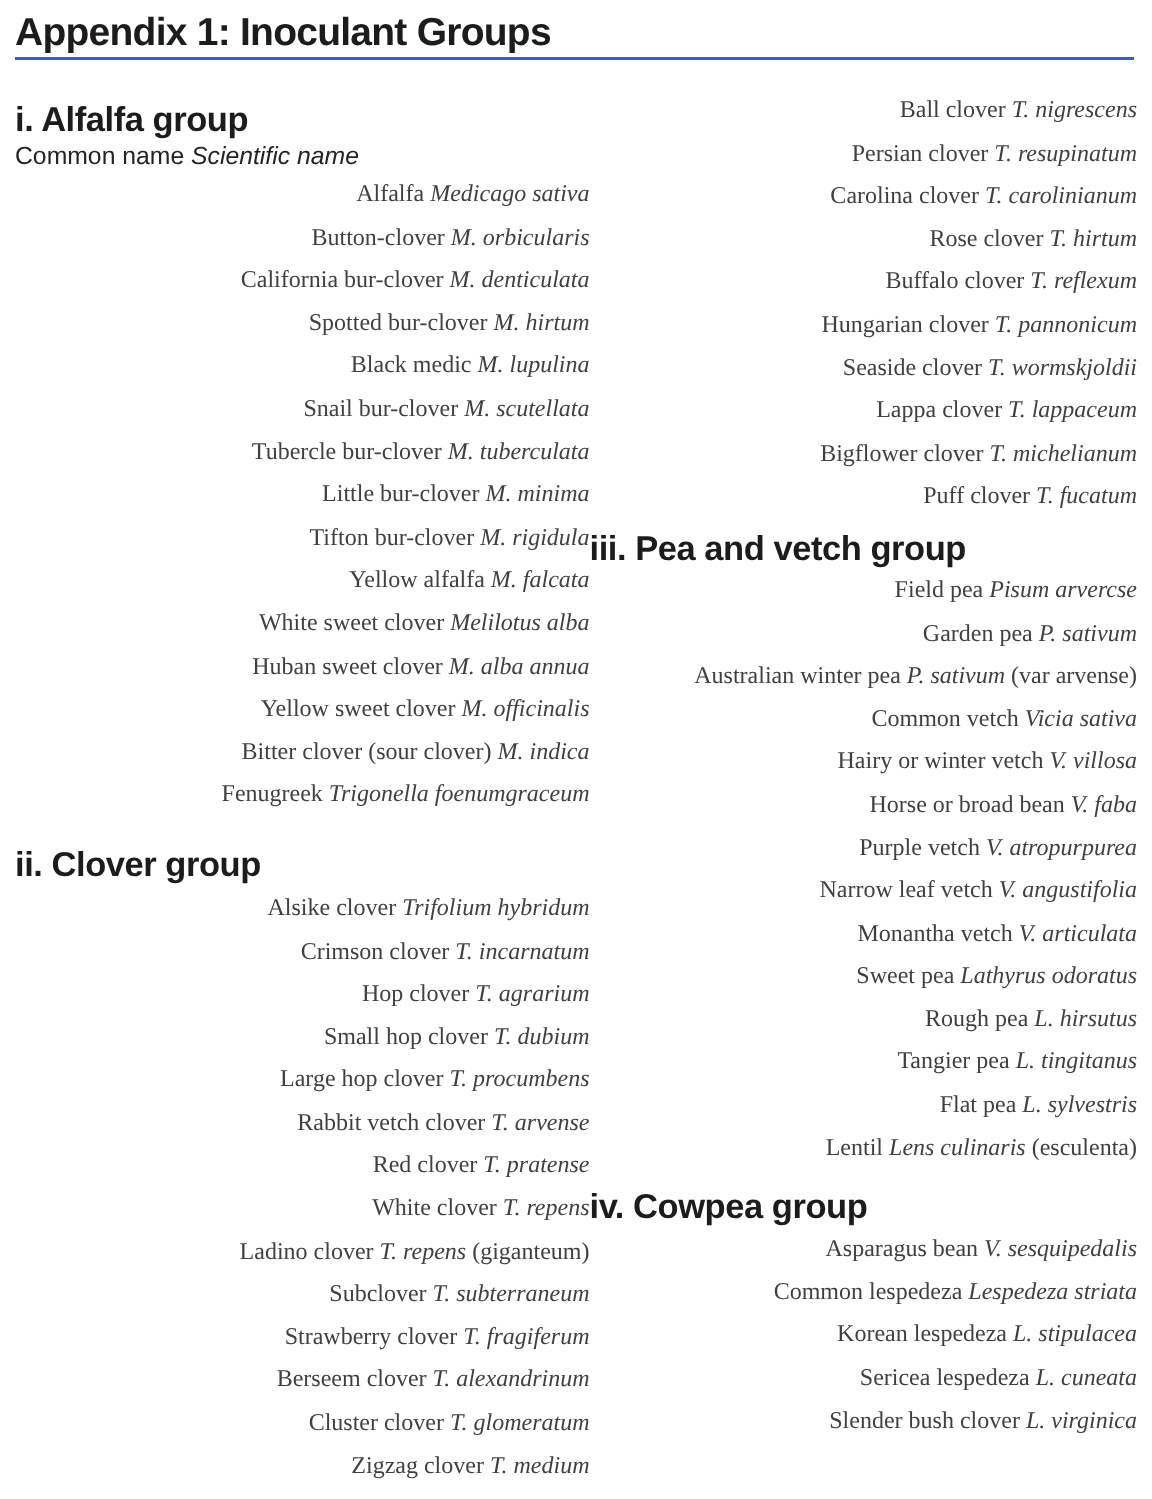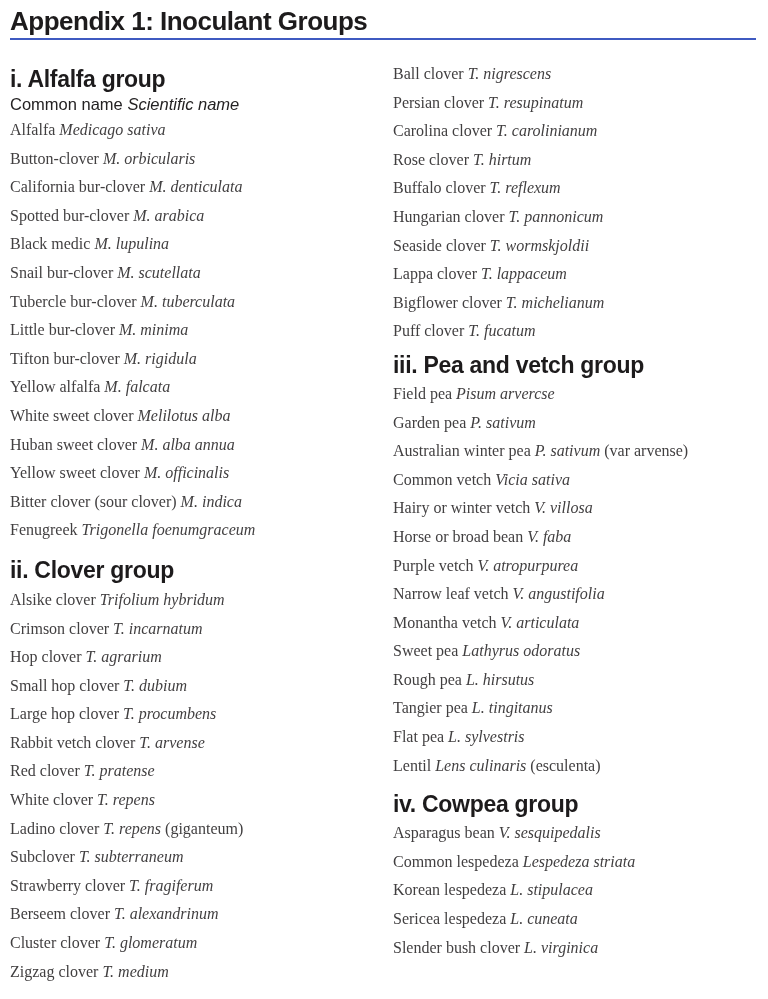--- a/index.html
+++ b/index.html
@@ -54,21 +54,21 @@
   .group-heading {
     margin: 0;
     font-family: "Liberation Sans", sans-serif;
     font-weight: bold;
     font-size: 23px;
     line-height: 26px;
     letter-spacing: -0.3px;
     color: #1d1b1c;
   }
   .col-left .section:nth-child(1) .group-heading { margin-top: 26px; }
-  .col-left .section:nth-child(2) .group-heading { margin-top: 12px; }
+  .col-left .section:nth-child(2) .group-heading { margin-top: 18px; }
   .col-right .section:nth-child(2) .group-heading { margin-top: 6px; }
   .col-right .section:nth-child(3) .group-heading { margin-top: 11px; }
   .subheading {
     margin-top: 2px;
     font-family: "Liberation Sans", sans-serif;
     font-size: 16.5px;
     line-height: 20px;
     color: #242223;
   }
   .subheading .italic { font-style: italic; }
@@ -78,20 +78,21 @@
   .col-right .section:nth-child(1) .entry-list { margin-top: 0; }
   .col-right .section:nth-child(2) .entry-list { margin-top: 2px; }
   .col-right .section:nth-child(3) .entry-list { margin-top: 2px; }
   .entry {
     margin: 0;
     font-family: "Liberation Serif", serif;
     font-size: 16px;
     line-height: 28.6px;
     color: #413f40;
     white-space: nowrap;
+    text-align: right;
   }
   .entry .scientific { font-style: italic; }
   .entry .note { font-style: normal; }
 </style>
 </head>
 <body>
 
 <div class="page">
   <header>
     <h1 class="page-title">Appendix 1: Inoculant Groups</h1>
@@ -99,21 +100,21 @@
   </header>
   <div class="columns">
     <div class="col col-left" id="col-left">
         <div class="section">
           <h2 class="group-heading">i. Alfalfa group</h2>
           <div class="subheading"><span class="normal">Common name </span><span class="italic">Scientific name</span></div>
           <div class="entry-list">
             <p class="entry"><span class="common">Alfalfa </span><span class="scientific">Medicago sativa</span></p>
             <p class="entry"><span class="common">Button-clover </span><span class="scientific">M. orbicularis</span></p>
             <p class="entry"><span class="common">California bur-clover </span><span class="scientific">M. denticulata</span></p>
-            <p class="entry"><span class="common">Spotted bur-clover </span><span class="scientific">M. arabica</span></p>
+            <p class="entry"><span class="common">Spotted bur-clover </span><span class="scientific">M. hirtum</span></p>
             <p class="entry"><span class="common">Black medic </span><span class="scientific">M. lupulina</span></p>
             <p class="entry"><span class="common">Snail bur-clover </span><span class="scientific">M. scutellata</span></p>
             <p class="entry"><span class="common">Tubercle bur-clover </span><span class="scientific">M. tuberculata</span></p>
             <p class="entry"><span class="common">Little bur-clover </span><span class="scientific">M. minima</span></p>
             <p class="entry"><span class="common">Tifton bur-clover </span><span class="scientific">M. rigidula</span></p>
             <p class="entry"><span class="common">Yellow alfalfa </span><span class="scientific">M. falcata</span></p>
             <p class="entry"><span class="common">White sweet clover </span><span class="scientific">Melilotus alba</span></p>
             <p class="entry"><span class="common">Huban sweet clover </span><span class="scientific">M. alba annua</span></p>
             <p class="entry"><span class="common">Yellow sweet clover </span><span class="scientific">M. officinalis</span></p>
             <p class="entry"><span class="common">Bitter clover (sour clover) </span><span class="scientific">M. indica</span></p>

